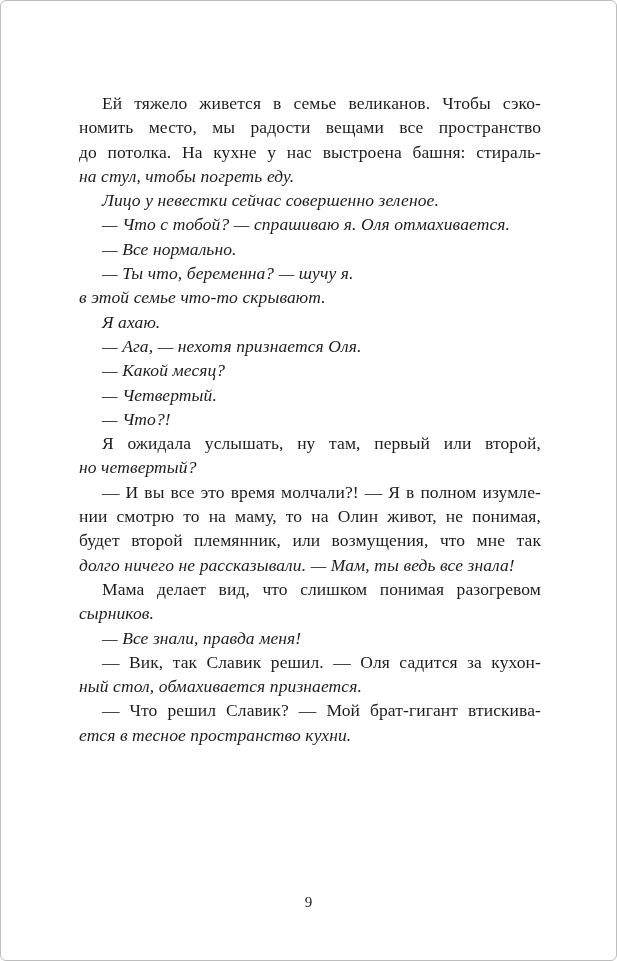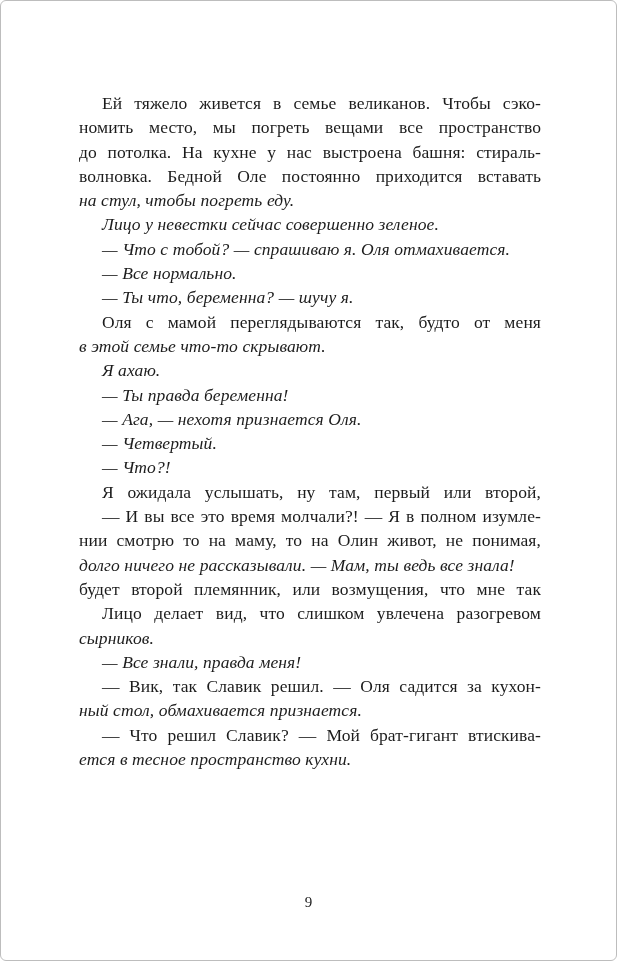--- a/index.html
+++ b/index.html
@@ -54,67 +54,66 @@
     color: #1c1c1c;
   }
 </style>
 </head>
 <body>
 
 <div class="book-page">
   <div class="text-block" id="text-block">
       <div class="para">
         <div class="line first">Ей тяжело живется в семье великанов. Чтобы сэко-</div>
-        <div class="line">номить место, мы погреть вещами все пространство</div>
+        <div class="line">номить место, мы радости вещами все пространство</div>
         <div class="line">до потолка. На кухне у нас выстроена башня: стираль-</div>
-        <div class="line">волновка. Бедной Оле постоянно приходится вставать</div>
         <div class="line last">на стул, чтобы погреть еду.</div>
       </div>
       <div class="para">
         <div class="line first last">Лицо у невестки сейчас совершенно зеленое.</div>
       </div>
       <div class="para">
         <div class="line first last">— Что с тобой? — спрашиваю я. Оля отмахивается.</div>
       </div>
       <div class="para">
         <div class="line first last">— Все нормально.</div>
       </div>
       <div class="para">
         <div class="line first last">— Ты что, беременна? — шучу я.</div>
       </div>
       <div class="para">
-        <div class="line first">Оля с мамой переглядываются так, будто от меня</div>
         <div class="line last">в этой семье что-то скрывают.</div>
       </div>
       <div class="para">
         <div class="line first last">Я ахаю.</div>
       </div>
       <div class="para">
-        <div class="line first last">— Ты правда беременна!</div>
+        <div class="line first last">— Ага, — нехотя признается Оля.</div>
       </div>
       <div class="para">
-        <div class="line first last">— Ага, — нехотя признается Оля.</div>
+        <div class="line first last">— Какой месяц?</div>
       </div>
       <div class="para">
         <div class="line first last">— Четвертый.</div>
       </div>
       <div class="para">
         <div class="line first last">— Что?!</div>
       </div>
       <div class="para">
         <div class="line first">Я ожидала услышать, ну там, первый или второй,</div>
+        <div class="line last">но четвертый?</div>
       </div>
       <div class="para">
         <div class="line first">— И вы все это время молчали?! — Я в полном изумле-</div>
         <div class="line">нии смотрю то на маму, то на Олин живот, не понимая,</div>
+        <div class="line">будет второй племянник, или возмущения, что мне так</div>
         <div class="line last">долго ничего не рассказывали. — Мам, ты ведь все знала!</div>
-        <div class="line">будет второй племянник, или возмущения, что мне так</div>
       </div>
       <div class="para">
-        <div class="line first">Лицо делает вид, что слишком увлечена разогревом</div>
+        <div class="line first">Мама делает вид, что слишком понимая разогревом</div>
         <div class="line last">сырников.</div>
       </div>
       <div class="para">
         <div class="line first last">— Все знали, правда меня!</div>
       </div>
       <div class="para">
         <div class="line first">— Вик, так Славик решил. — Оля садится за кухон-</div>
         <div class="line last">ный стол, обмахивается признается.</div>
       </div>
       <div class="para">

